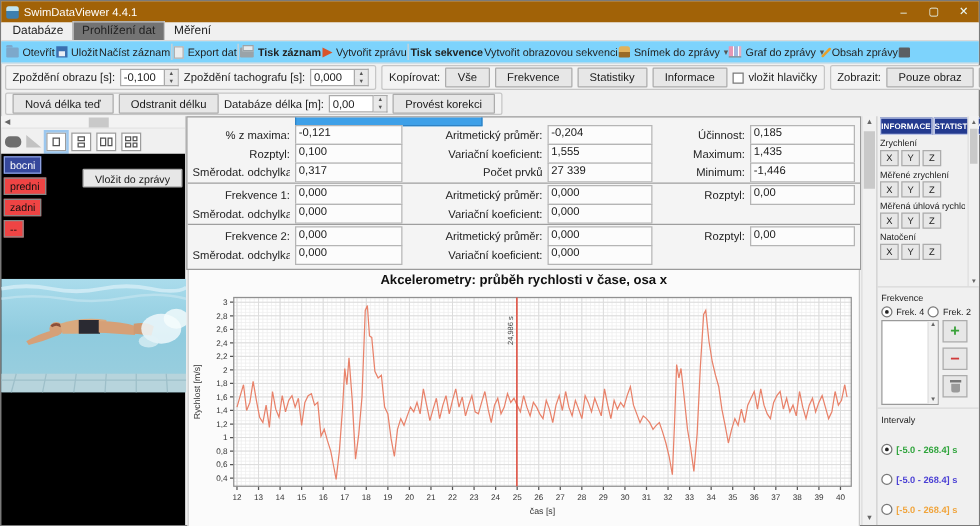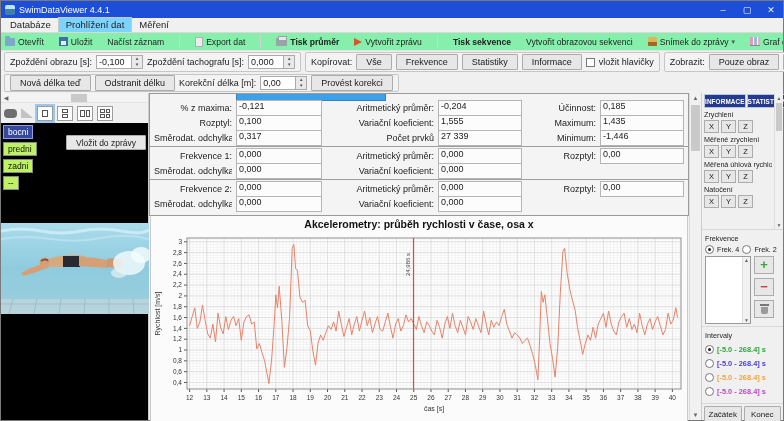--- a/index.html
+++ b/index.html
@@ -1,32 +1,32 @@
 <!DOCTYPE html>
 <html><head>
 <meta charset="utf-8">
 <style>
   * { margin:0; padding:0; box-sizing:border-box; }
   html,body { width:784px; height:421px; }
   body { font-family:"Liberation Sans","DejaVu Sans",sans-serif; font-size:9px; color:#1a1a1a; background:#f0f0f0; overflow:hidden; }
   .app { width:784px; height:421px; border:1px solid #7a7a7a; display:flex; flex-direction:column; background:#f0f0f0; }
 
   
-  .titlebar { height:17px; background:#1d4ed8; color:#fff; display:flex; align-items:center; padding-left:4px; flex:0 0 auto; }
+  .titlebar { height:17px; background:#a16207; color:#fff; display:flex; align-items:center; padding-left:4px; flex:0 0 auto; }
   .app-icon { width:10px; height:10px; background:linear-gradient(180deg,#bfe3ef 40%,#3d7fae 40%); border-radius:2px; margin-right:4px; }
   .titlebar .title { font-size:9px; flex:1; }
   .winbtn { width:24px; height:17px; display:flex; align-items:center; justify-content:center; font-size:9px; color:#eafaf7; }
 
   
   .menubar { height:15px; background:#f0f0f0; border-bottom:1px solid #d9d9d9; display:flex; align-items:flex-end; padding-left:2px; flex:0 0 auto; }
   .menu-item { font-size:9.5px; padding:1px 7px 2px; color:#222; }
-  .menu-item.active { background:#7dd3fc; border:1px solid #c8c8c8; border-bottom:none; }
-
-  
-  .toolbar1 { height:18px; background:#86efac; border-bottom:1px solid #e2e2e2; display:flex; align-items:center; gap:15px; padding:0 4px; white-space:nowrap; overflow:hidden; flex:0 0 auto; }
+  .menu-item.active { background:#737373; border:1px solid #c8c8c8; border-bottom:none; }
+
+  
+  .toolbar1 { height:18px; background:#7dd3fc; border-bottom:1px solid #e2e2e2; display:flex; align-items:center; gap:1px; padding:0 4px; white-space:nowrap; overflow:hidden; flex:0 0 auto; }
   .tbtn { display:inline-flex; align-items:center; gap:3px; font-size:8.6px; color:#222; }
   .tbtn.bold { font-weight:bold; }
   .vsep { width:1px; height:13px; background:#d2d2d2; flex:0 0 auto; }
   .arrow-down { font-size:7px; color:#555; }
   .i { display:inline-block; flex:0 0 auto; }
   .i-open { width:10px; height:8px; background:#7da8cb; border-radius:1px; position:relative; }
   .i-open::before { content:""; position:absolute; top:-2px; left:0; width:5px; height:2px; background:#7da8cb; border-radius:1px 1px 0 0; }
   .i-save { width:9px; height:9px; background:#3a6fb0; position:relative; }
   .i-save::after { content:""; position:absolute; left:2px; top:4px; width:5px; height:4px; background:#e8eef5; }
   .i-page { width:8px; height:10px; background:#ececec; border:1px solid #b0b0b0; }
@@ -65,21 +65,21 @@
   .tri-ic { width:0; height:0; border-bottom:10px solid #c2c2c2; border-right:12px solid transparent; }
   .lay { width:16px; height:15px; border:1px solid #9c9c9c; background:#fff; display:grid; padding:2px; gap:1px; }
   .lay div { border:1px solid #555; }
   .lay.sel { outline:2px solid #9cc7ee; outline-offset:0; }
   .lay1 { grid-template:1fr / 1fr; padding:3px 4px; }
   .lay2v { grid-template:1fr 1fr / 1fr; padding:2px 4px; }
   .lay2h { grid-template:1fr / 1fr 1fr; padding:3px 2px; }
   .lay4 { grid-template:1fr 1fr / 1fr 1fr; }
   .video { flex:1; background:#000; position:relative; }
   .viewstack { position:absolute; top:2px; left:2px; display:flex; flex-direction:column; gap:3px; z-index:2; }
-  .view-btn { font-size:8.5px; padding:1px 4px; background:#bef264; border:1px solid #888; color:#111; width:max-content; }
+  .view-btn { font-size:8.5px; padding:1px 4px; background:#ef4444; border:1px solid #888; color:#111; width:max-content; }
   .view-btn.active { background:#36489c; border-color:#8ea2e0; color:#fff; }
   .insert-btn { position:absolute; top:12px; right:2px; height:15px; font-size:8.5px; z-index:2; }
   .swim-svg { position:absolute; top:100px; left:0; }
 
   
   .mid { flex:1; min-width:0; display:flex; flex-direction:column; background:#f0f0f0; }
   .stats-panel { height:123px; flex:0 0 auto; border:1px solid #9a9a9a; margin:0 0; background:#f4f4f4; overflow:hidden; }
   .stats-content { margin-top:-9px; padding:0 4px; }
   .srow { display:grid; grid-template-columns:78px 86px 108px 84px 70px 84px; column-gap:4px; align-items:center; height:15px; }
   .srow .lbl { text-align:right; font-size:9px; color:#222; white-space:nowrap; overflow:hidden; }
@@ -118,21 +118,21 @@
   .freq-body { display:flex; gap:3px; margin-top:2px; }
   .listbox { width:46px; height:68px; background:#fff; border:1px solid #9a9a9a; display:flex; }
   .listbox .lbtrack { margin-left:auto; width:8px; background:#f1f1f1; border-left:1px solid #e0e0e0; display:flex; flex-direction:column; justify-content:space-between; align-items:center; font-size:5px; color:#666; }
   .tools { display:flex; flex-direction:column; gap:4px; }
   .toolbtn { width:20px; height:18px; background:#e7e7e7; border:1px solid #acacac; display:flex; align-items:center; justify-content:center; }
   .plus { color:#3aa23a; font-size:13px; font-weight:bold; line-height:10px; }
   .minus { color:#d03b3b; font-size:13px; font-weight:bold; line-height:10px; }
   .bin { width:9px; height:10px; position:relative; }
   .bin::before { content:""; position:absolute; top:0; left:0; width:9px; height:2px; background:#777; }
   .bin::after { content:""; position:absolute; top:3px; left:1px; width:7px; height:7px; background:#9a9a9a; border-radius:0 0 2px 2px; }
-  .int-item { display:flex; align-items:center; gap:3px; margin:5px 0; font-size:7.4px; font-weight:bold; white-space:nowrap; }
+  .int-item { display:flex; align-items:center; gap:3px; margin:15px 0; font-size:7.4px; font-weight:bold; white-space:nowrap; }
   .side-bottom { margin-top:auto; display:flex; gap:2px; padding:2px; border-top:1px solid #d8d8d8; }
   .side-bottom .btn { flex:1; padding:0 2px; font-size:8px; height:16px; }
 </style>
 </head>
 <body>
 
 <div class="app">
 
   <div class="titlebar">
     <span class="app-icon"></span>
@@ -161,21 +161,21 @@
         <span>Načíst záznam</span>
       </span>
     <span class="vsep"></span>
     <span class="tbtn">
         <span class="i i-page"></span>
         <span>Export dat</span>
       </span>
     <span class="vsep"></span>
     <span class="tbtn bold">
         <span class="i i-print"></span>
-        <span>Tisk průměr</span>
+        <span>Tisk záznam</span>
       </span>
     <span class="tbtn">
         <span class="i i-report"></span>
         <span>Vytvořit zprávu</span>
       </span>
     <span class="vsep"></span>
     <span class="tbtn bold">
         <span>Tisk sekvence</span>
       </span>
     <span class="tbtn">
@@ -234,21 +234,21 @@
       <span class="btn">Pouze obraz</span>
       <span class="btn">Pouze data</span>
 
     </div>
   </div>
 
   <div class="toolbar3">
     <div class="group">
       <span class="btn">Nová délka teď</span>
       <span class="btn">Odstranit délku</span>
-      <span class="glabel">Korekční délka [m]:</span>
+      <span class="glabel">Databáze délka [m]:</span>
       <span class="spin">
           <span class="spinval">0,00</span>
           <span class="spinarrows">
             <span>▲</span>
             <span>▼</span>
           </span>
         </span>
       <span class="btn">Provést korekci</span>
     </div>
   </div>

